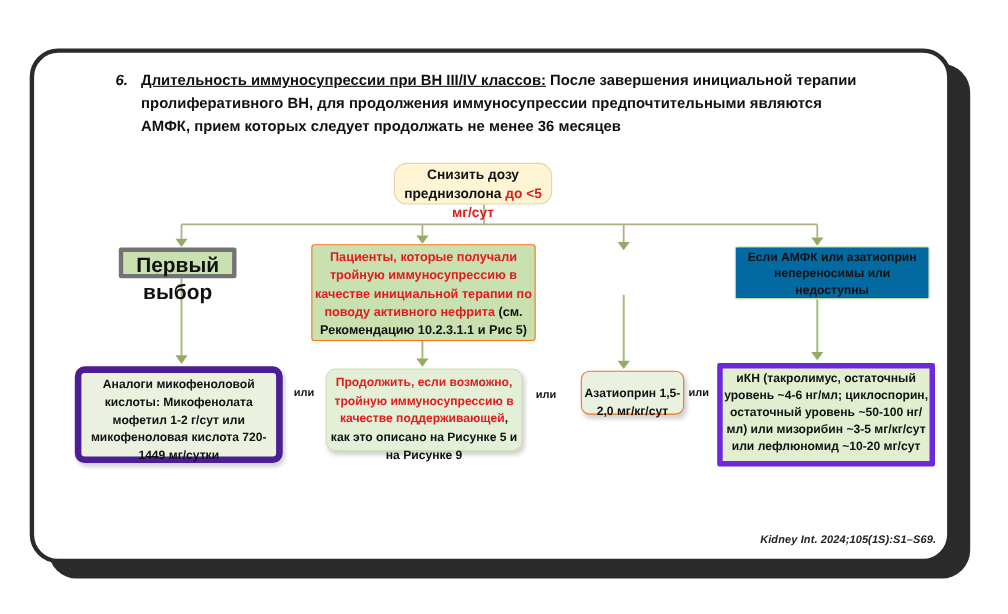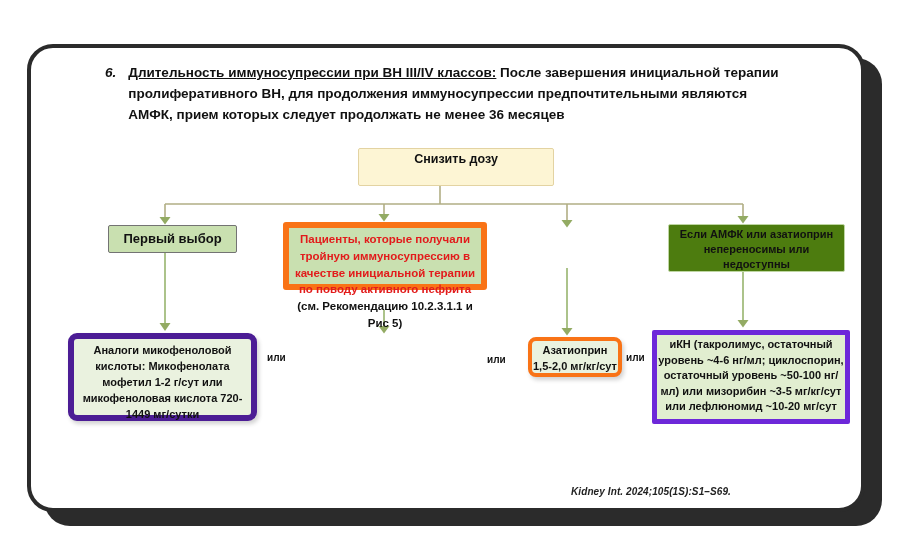--- a/index.html
+++ b/index.html
@@ -28,54 +28,54 @@
     font-size:13.5px;line-height:21px;font-weight:600;color:#111}
   .heading-number{font-style:italic;flex:0 0 auto}
   .heading-text{width:664px}
   .heading-underline{text-decoration:underline}
 
   
   .node{position:absolute;text-align:center;font-weight:700;color:#111}
   .red{color:var(--accent-red)}
 
   .node-root{
-    left:327px;top:100px;width:196px;height:38px;
-    background:var(--box-yellow);border:1px solid #e3d3a2;border-radius:2px;
+    left:327px;top:100px;width:144px;height:38px;
+    background:var(--box-yellow);border:1px solid #e3d3a2;border-radius:12px;
     font-size:12.5px;line-height:17px;padding-top:2px;
   }
 
-  .node-r2a{left:77px;top:177px;width:129px;height:28px;background:var(--box-green-mid);
-    border:1px solid #737373;border-radius:2px;font-size:13px;line-height:25px}
-  .node-r2b{left:252px;top:174px;width:204px;height:68px;background:var(--box-green-mid);
-    border:6px solid #f97316;border-radius:3px;font-size:11.5px;line-height:16.8px;padding:3px 2px}
+  .node-r2a{left:77px;top:177px;width:107px;height:28px;background:var(--box-green-mid);
+    border:4px solid #737373;border-radius:2px;font-size:19px;line-height:25px}
+  .node-r2b{left:252px;top:174px;width:204px;height:88px;background:var(--box-green-mid);
+    border:1px solid #f97316;border-radius:3px;font-size:11.5px;line-height:16.8px;padding:3px 2px}
   .node-r2c{left:474px;top:180px;width:127px;height:40px;
     background:linear-gradient(180deg,#ddebd0 0%,#c6dcae 100%);
     border:1px solid #b8d09a;border-radius:10px;font-size:11px;line-height:16px;padding-top:4px}
-  .node-r2d{left:637px;top:176px;width:177px;height:48px;background:#4d7c0f;
+  .node-r2d{left:637px;top:176px;width:177px;height:48px;background:#0369a1;
     border:1px solid #bed6a2;border-radius:2px;font-size:11px;line-height:15px;padding-top:2px}
 
   .node-r3a{left:37px;top:285px;width:189px;height:88px;background:var(--box-green-light);
     border:6px solid #4c1d95;border-radius:9px;font-size:11px;line-height:16px;padding:3px 3px;
     box-shadow:2px 3px 4px rgba(0,0,0,.18)}
   .node-r3b{left:265px;top:287px;width:179px;height:75px;background:#e3efd6;
     border:1px solid #cfe1bc;border-radius:9px;font-size:11px;line-height:16.5px;padding:4px 3px;
     box-shadow:2px 3px 4px rgba(0,0,0,.18)}
   .node-r3b .plain{font-weight:600}
   .node-r3c{left:497px;top:289px;width:94px;height:40px;background:var(--box-green-light);
-    border:4px solid #f97316;border-radius:8px;font-size:11px;line-height:16px;padding-top:1px;
+    border:1px solid #f97316;border-radius:8px;font-size:11px;line-height:16px;padding-top:12px;
     box-shadow:2px 3px 4px rgba(0,0,0,.18)}
   .node-r3d{left:621px;top:282px;width:198px;height:94px;background:#e1eed0;
     border:5px solid #6d28d9;border-radius:2px;font-size:11px;line-height:15.6px;padding-top:2px}
 
   .or-label{position:absolute;font-size:10px;font-weight:700;color:#111}
   .or-1{left:236px;top:304px;width:24px}
   .or-2{left:456px;top:306px;width:24px}
   .or-3{left:595px;top:304px;width:24px}
 
-  .citation{position:absolute;left:540px;top:438px;width:280px;
+  .citation{position:absolute;left:540px;top:438px;width:280px;text-align:right;
     font-size:10px;font-style:italic;font-weight:600;color:#222;letter-spacing:.1px}
 
   .connectors{position:absolute;left:0;top:0;width:838px;height:468px;pointer-events:none}
 </style>
 </head>
 <body>
 
 <div class="slide">
   <div class="slide-inner">
 
@@ -102,31 +102,33 @@
       <path d="M536,220 V280" stroke="#a3bd7e" stroke-width="1.8" fill="none"></path>
       <path d="M712,224 V272" stroke="#a3bd7e" stroke-width="1.8" fill="none"></path>
       <polygon points="128.5,275 139.5,275 134,283" fill="#93ab63"></polygon>
       <polygon points="347.5,278 358.5,278 353,285.5" fill="#93ab63"></polygon>
       <polygon points="530.5,280 541.5,280 536,287.5" fill="#93ab63"></polygon>
       <polygon points="706.5,272 717.5,272 712,279.5" fill="#93ab63"></polygon>
     </svg>
 
     <div class="node node-root">
       <div>Снизить дозу</div>
+      <div><span>преднизолона </span><span class="red">до &lt;5 мг/сут</span></div>
     </div>
 
     <div class="node node-r2a">Первый выбор</div>
 
     <div class="node node-r2b"><span class="red">Пациенты, которые получали тройную иммуносупрессию в качестве инициальной терапии по поводу активного нефрита </span><span>(см. Рекомендацию 10.2.3.1.1 и Рис 5)</span></div>
 
 
     <div class="node node-r2d">Если АМФК или азатиоприн непереносимы или недоступны</div>
 
     <div class="node node-r3a">Аналоги микофеноловой кислоты: Микофенолата мофетил 1-2 г/сут или микофеноловая кислота 720-1449 мг/сутки</div>
 
+    <div class="node node-r3b"><span class="red">Продолжить, если возможно, тройную иммуносупрессию в качестве поддерживающей</span><span class="plain">, как это описано на Рисунке 5 и на Рисунке 9</span></div>
 
     <div class="node node-r3c">Азатиоприн 1,5-2,0 мг/кг/сут</div>
 
     <div class="node node-r3d">иКН (такролимус, остаточный уровень ~4-6 нг/мл; циклоспорин, остаточный уровень ~50-100 нг/мл) или мизорибин ~3-5 мг/кг/сут или лефлюномид ~10-20 мг/сут</div>
 
     <div class="or-label or-1">или</div>
     <div class="or-label or-2">или</div>
     <div class="or-label or-3">или</div>
 
     <div class="citation">Kidney Int. 2024;105(1S):S1–S69.</div>

